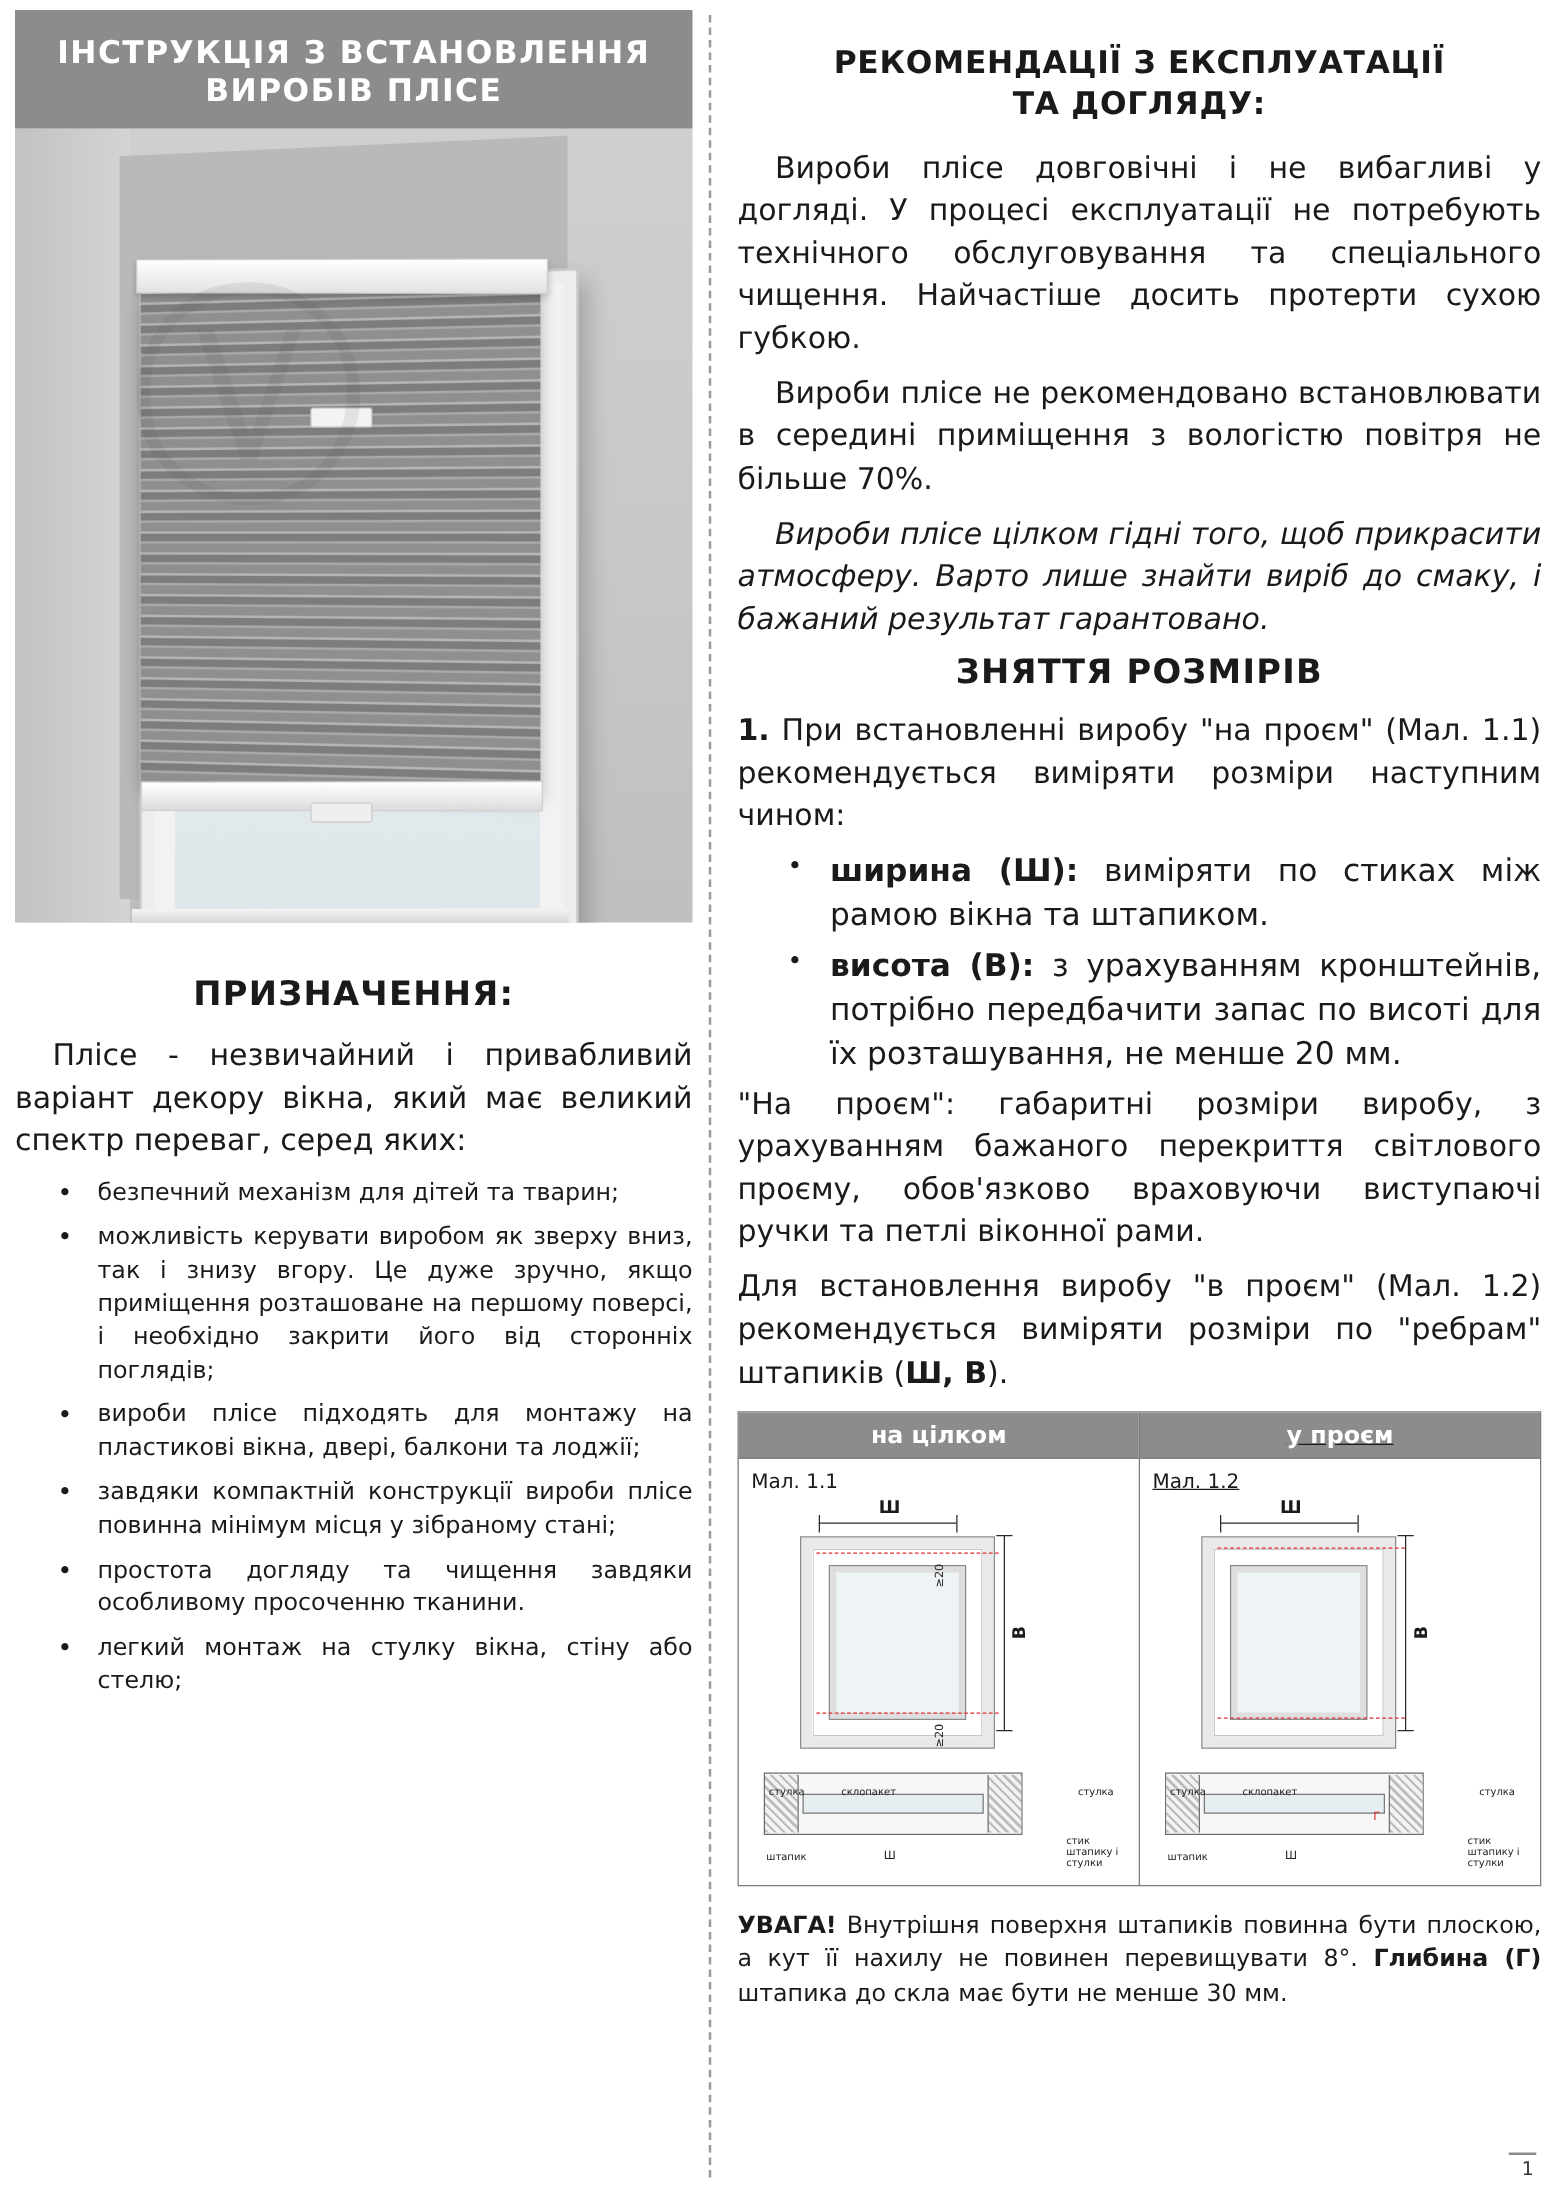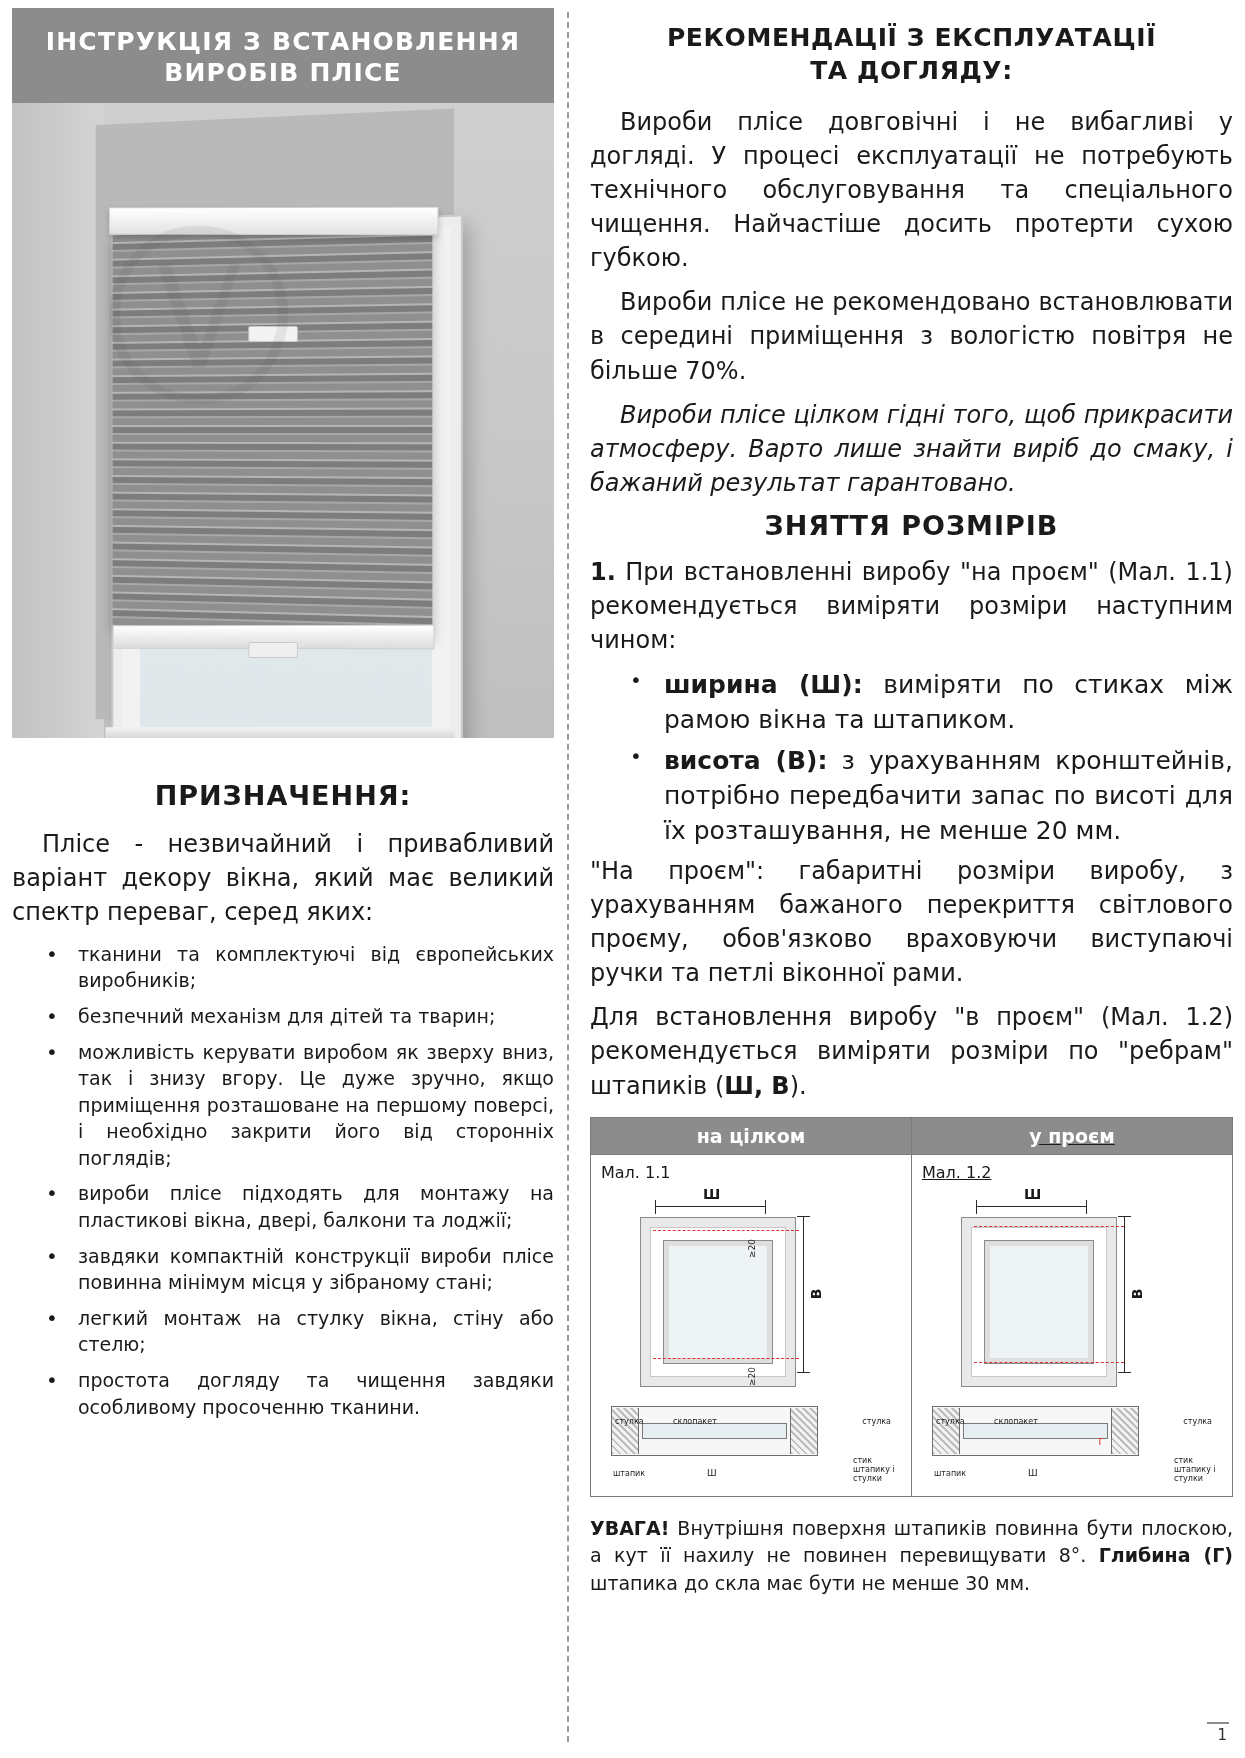--- a/index.html
+++ b/index.html
@@ -15,21 +15,21 @@
     position:relative;
     width:1245px;height:1758px;
     box-sizing:border-box;
     padding:0;
   }
   
   .col-left{
     position:absolute;left:12px;top:8px;width:542px;height:1740px;
   }
   .col-right{
-    position:absolute;left:590px;top:0;width:643px;height:1740px;
+    position:absolute;left:590px;top:12px;width:643px;height:1740px;
   }
   .divider{
     position:absolute;left:567px;top:12px;width:0;height:1730px;
     border-left:2px dashed #9a9a9a;
   }
   
   .title-band{
     background:#8c8c8c;
     color:#ffffff;
     text-align:center;
@@ -228,27 +228,26 @@
       <div class="bottomrail"></div>
       <div class="grip"></div>
       <div class="sill"></div>
       <div class="wm wm1">Ⓥ</div>
     </div>
 
     <h2 class="sec">ПРИЗНАЧЕННЯ:</h2>
     <p class="body ind">Пліcе - незвичайний і привабливий варіант декору вікна, який має великий спектр переваг, серед яких:</p>
 
     <ul class="bul">
-      <li>тканини та комплектуючі від європейських виробників;</li>
       <li>безпечний механізм для дітей та тварин;</li>
       <li>можливість керувати виробом як зверху вниз, так і знизу вгору. Це дуже зручно, якщо приміщення розташоване на першому поверсі, і необхідно закрити його від сторонніх поглядів;</li>
       <li>вироби пліcе підходять для монтажу на пластикові вікна, двері, балкони та лоджії;</li>
       <li>завдяки компактній конструкції вироби пліcе повинна мінімум місця у зібраному стані;</li>
+      <li>простота догляду та чищення завдяки особливому просоченню тканини.</li>
       <li>легкий монтаж на стулку вікна, стіну або стелю;</li>
-      <li>простота догляду та чищення завдяки особливому просоченню тканини.</li>
     </ul>
   </div>
 
   <div class="col-right">
 
     <div class="rheader">
       <div>РЕКОМЕНДАЦІЇ З ЕКСПЛУАТАЦІЇ</div>
       <div>ТА ДОГЛЯДУ:</div>
     </div>
 

